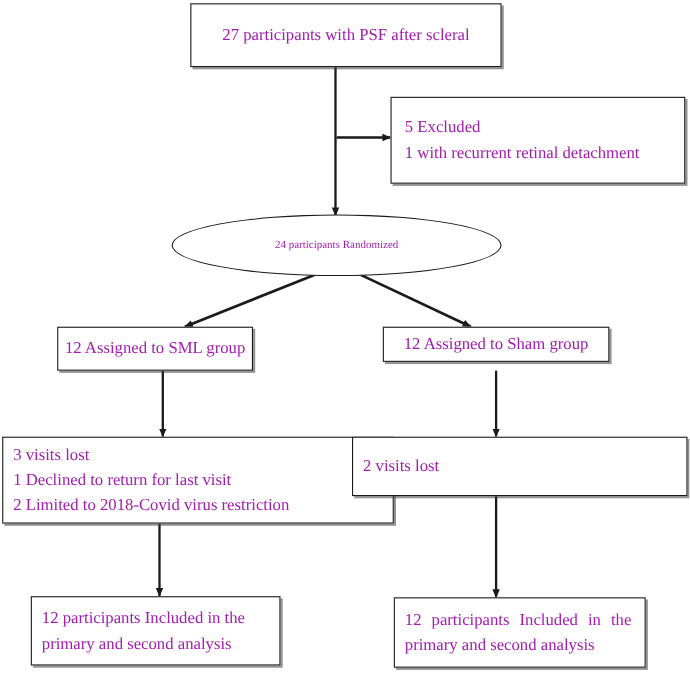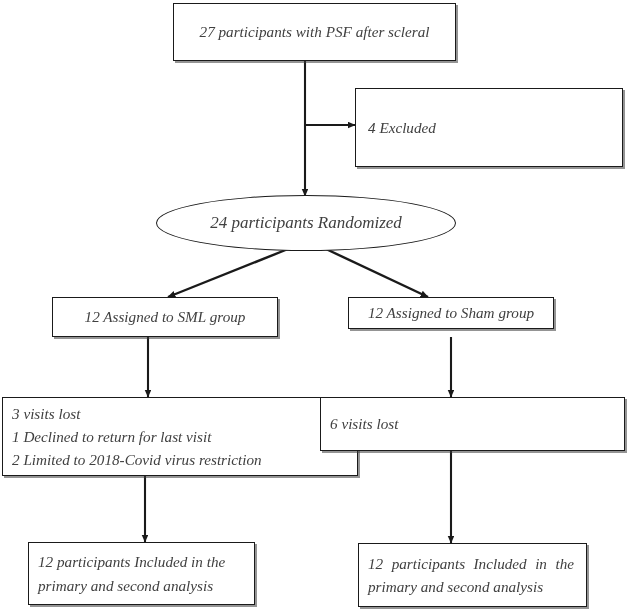--- a/index.html
+++ b/index.html
@@ -6,23 +6,22 @@
     margin: 0;
     padding: 0;
     background: #ffffff;
   }
   #canvas {
     position: relative;
     width: 627px;
     height: 613px;
     background: #ffffff;
     font-family: "Liberation Serif", "DejaVu Serif", serif;
-    color: #404040;
+    color: #a21caf;
     overflow: hidden;
-    font-style: italic;
   }
   svg.connectors {
     position: absolute;
     left: 0;
     top: 0;
     width: 627px;
     height: 613px;
     pointer-events: none;
   }
   .node {
@@ -56,28 +55,28 @@
   }
 
   
   #node-enrollment { left: 173px; top: 3px;  width: 283px; height: 58px; }
   #node-excluded   { left: 355px; top: 88px; width: 268px; height: 79px; }
   #node-randomized {
     left: 156px; top: 195px; width: 300px; height: 56px;
     border-radius: 50%;
     box-shadow: none;
   }
-  #node-sml        { left: 52px;  top: 297px; width: 226px; height: 40px; }
+  #node-sml        { left: 52px;  top: 297px; width: 178px; height: 40px; }
   #node-sham       { left: 348px; top: 297px; width: 206px; height: 32px; }
   #node-sml-lost   { left: 2px;   top: 397px; width: 356px; height: 79px; }
   #node-sham-lost  { left: 320px; top: 397px; width: 305px; height: 54px; }
   #node-sml-final  { left: 28px;  top: 542px; width: 227px; height: 63px; }
   #node-sham-final { left: 358px; top: 543px; width: 229px; height: 64px; }
 
-  #node-randomized .line { font-size: 17px; }
+  #node-randomized .line { font-size: 10px; }
   #node-sml .line, #node-sham .line { font-size: 15.2px; }
 </style>
 </head>
 <body>
 
 <div id="canvas">
 
   <svg class="connectors" viewBox="0 0 627 613" xmlns="http://www.w3.org/2000/svg">
     <defs>
       <marker id="arrowhead" markerWidth="9" markerHeight="9" refX="7.4" refY="3.4" orient="auto" markerUnits="userSpaceOnUse">
@@ -103,21 +102,22 @@
   </svg>
 
   <div class="node" id="node-enrollment">
     <div class="inner">
       <div class="line c-center">27 participants with PSF after scleral</div>
     </div>
   </div>
 
   <div class="node" id="node-excluded">
     <div class="inner">
-      <div class="line c-left pad-l2">4 Excluded</div>
+      <div class="line c-left pad-l2">5 Excluded</div>
+      <div class="line c-left pad-l2 indent-1">1 with recurrent retinal detachment</div>
     </div>
   </div>
 
   <div class="node" id="node-randomized">
     <div class="inner">
       <div class="line c-center">24 participants Randomized</div>
     </div>
   </div>
 
   <div class="node" id="node-sml">
@@ -135,21 +135,21 @@
   <div class="node" id="node-sml-lost">
     <div class="inner">
       <div class="line c-left pad-l">3 visits lost</div>
       <div class="line c-left pad-l indent-1">1 Declined to return for last visit</div>
       <div class="line c-left pad-l indent-1">2 Limited to 2018-Covid virus restriction</div>
     </div>
   </div>
 
   <div class="node" id="node-sham-lost">
     <div class="inner">
-      <div class="line c-left pad-l">6 visits lost</div>
+      <div class="line c-left pad-l">2 visits lost</div>
     </div>
   </div>
 
   <div class="node" id="node-sml-final">
     <div class="inner">
       <div class="line c-left pad-l">12 participants Included in the</div>
       <div class="line c-left pad-l">primary and second analysis</div>
     </div>
   </div>
 

